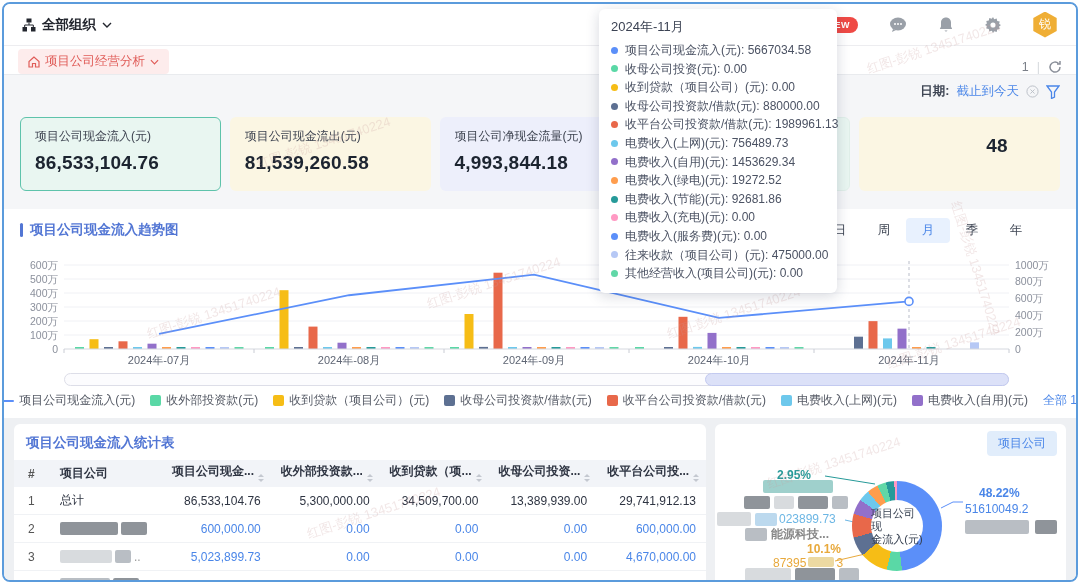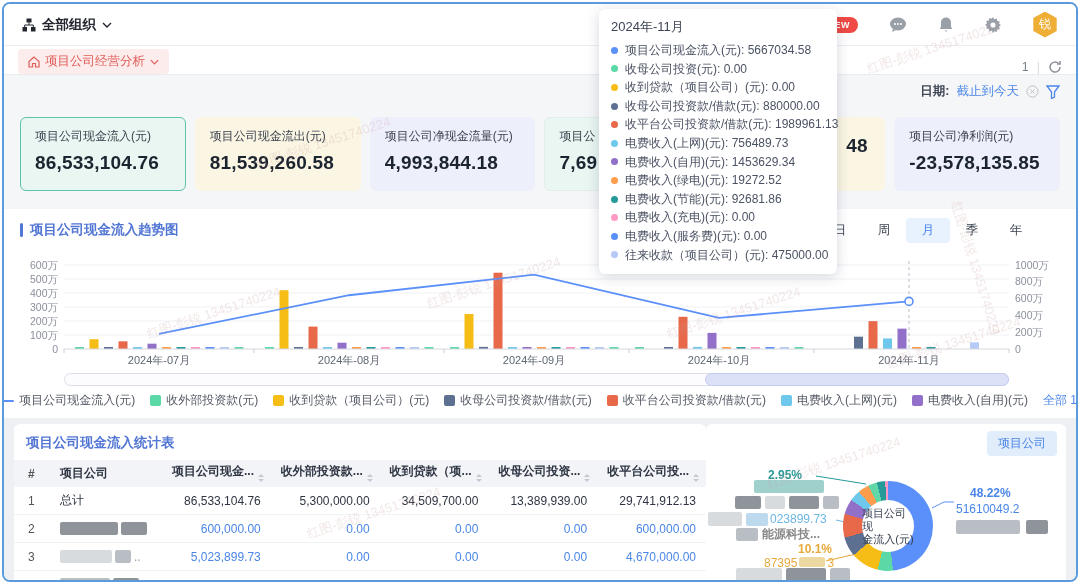--- a/index.html
+++ b/index.html
@@ -51,21 +51,21 @@
   #trend-svg{position:absolute;top:46px;left:8px;}
   .dslider{position:absolute;top:164px;left:60px;width:945px;height:13px;background:#fcfcfe;border:1px solid #dddee8;border-radius:7px;cursor:pointer;}
   .dslider .dsel{position:absolute;left:640px;top:-1px;width:304px;height:13px;background:#dce1f8;border:1px solid #c3caf0;border-radius:7px;}
   .legend{position:absolute;top:183px;left:40px;right:40px;display:flex;justify-content:center;align-items:center;gap:15px;font-size:12px;color:#565b66;white-space:nowrap;}
   .lg-item{display:flex;align-items:center;gap:5px;cursor:pointer;}
   .lg-sq{width:11px;height:11px;border-radius:2px;}
   .lg-line{width:18px;height:2px;border-radius:1px;}
   .lg-more{color:#4a86e8;cursor:pointer;}
 
   
-  .bottom{position:absolute;top:414px;left:0;right:0;bottom:0;background:#eef0f3;display:flex;gap:0;padding:6px 10px 0;}
+  .bottom{position:absolute;top:414px;left:0;right:0;bottom:0;background:#eef0f3;display:flex;gap:9px;padding:6px 10px 0;}
   .tablepanel{width:692px;background:#fff;border-radius:6px 6px 0 0;padding:8px 0 0;position:relative;}
   .tbl-title{font-size:13.5px;font-weight:700;color:#5276d4;margin:2px 12px 8px;}
   .grid-head,.grid-row{display:grid;grid-template-columns:36px 112px repeat(5,1fr);align-items:center;}
   .grid-head{background:#f2f4f8;height:27px;font-size:12px;color:#2e3442;font-weight:700;}
   .grid-row{height:28px;font-size:12px;border-bottom:1px solid #f0f2f5;}
   .cell{padding:0 10px;white-space:nowrap;overflow:hidden;}
   .c-num{text-align:left;padding-left:14px;color:#555;}
   .c-name{color:#2e3442;display:flex;align-items:center;gap:3px;}
   .c-val{text-align:right;color:#4a86e8;}
   .c-val.dark{color:#2e3442;}
@@ -196,24 +196,20 @@
           <div class="ct">项目公司净现金流量(元)</div>
           <div class="cv">4,993,844.18</div>
         </div>
         <div class="card mint">
           <div class="ct">项目公</div>
           <div class="cv">7,69</div>
         </div>
         <div class="card cream">
           <div class="ct"></div>
           <div class="cv" style="padding-left: 112px;">48</div>
-        </div>
-        <div class="card lavender">
-          <div class="ct">项目公司净利润(元)</div>
-          <div class="cv">-23,578,135.85</div>
         </div>
       </div>
   </div>
 
   <div class="chartpanel">
     <div class="sec-title">
       <span class="sec-bar"></span>
       <span>项目公司现金流入趋势图</span>
     </div>
     <div class="ptabs" id="ptabs">
@@ -515,20 +511,24 @@
           <span>电费收入(充电)(元): 0.00</span>
         </div>
         <div class="tt-item">
           <span class="tt-dot" style="background: rgb(91, 143, 249);"></span>
           <span>电费收入(服务费)(元): 0.00</span>
         </div>
         <div class="tt-item">
           <span class="tt-dot" style="background: rgb(182, 200, 245);"></span>
           <span>往来收款（项目公司）(元): 475000.00</span>
         </div>
+        <div class="tt-item">
+          <span class="tt-dot" style="background: rgb(97, 215, 167);"></span>
+          <span>其他经营收入(项目公司)(元): 0.00</span>
+        </div>
       </div>
   </div>
 
   <div class="wm" style="left:140px;top:300px;transform:rotate(-18deg);">红图-彭锐 13451740224</div>
   <div class="wm" style="left:420px;top:270px;transform:rotate(-18deg);">红图-彭锐 13451740224</div>
   <div class="wm" style="left:660px;top:300px;transform:rotate(-18deg);">红图-彭锐 13451740224</div>
   <div class="wm" style="left:880px;top:330px;transform:rotate(-18deg);">红图-彭锐 13451740224</div>
   <div class="wm" style="left:250px;top:130px;transform:rotate(-18deg);">红图-彭锐 13451740224</div>
   <div class="wm" style="left:860px;top:35px;transform:rotate(-18deg);">红图-彭锐 13451740224</div>
   <div class="wm" style="left:960px;top:195px;transform:rotate(73deg);transform-origin:left top;">红图-彭锐 13451740224</div>

